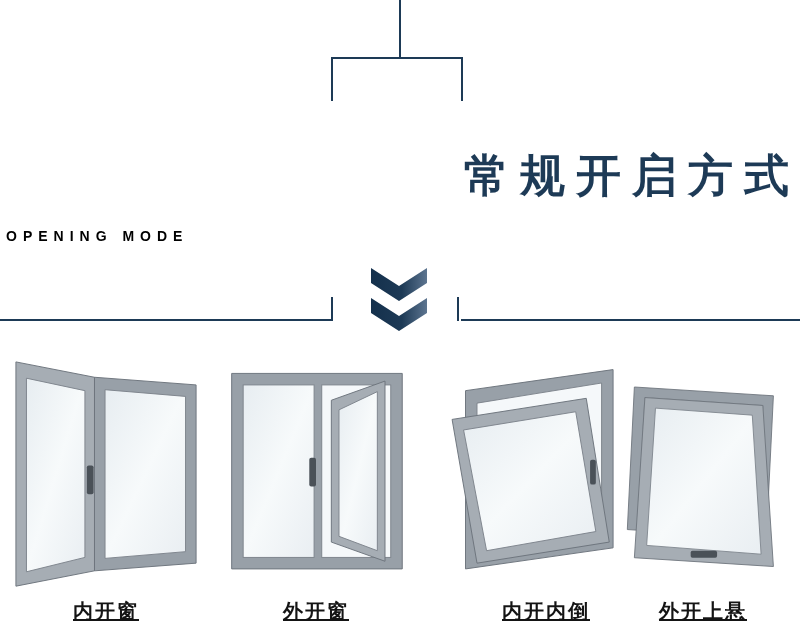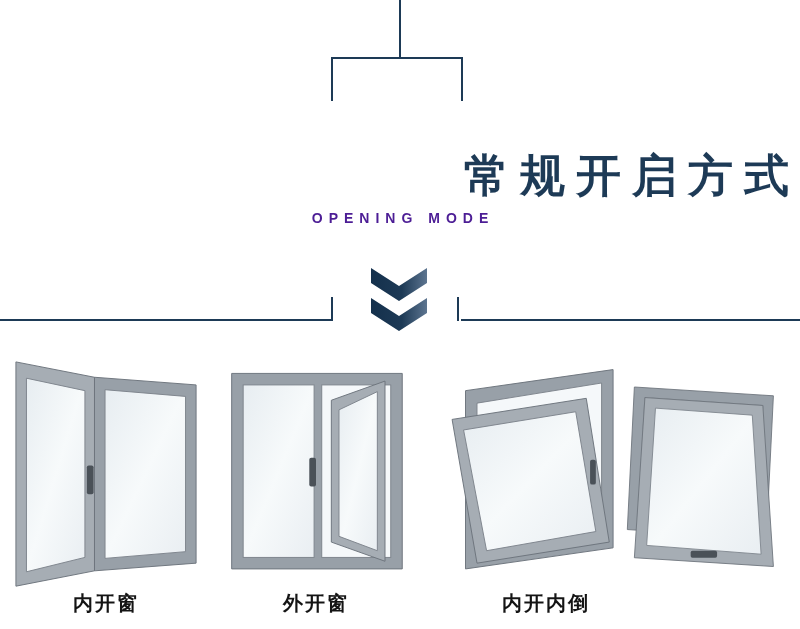--- a/index.html
+++ b/index.html
@@ -11,28 +11,28 @@
   .top-stem{position:absolute;left:399px;top:0;width:2px;height:57px;}
   .top-bracket{position:absolute;left:331px;top:57px;width:128px;height:42px;
     border:2px solid #1d3a56;border-bottom:none;}
   .line-left{position:absolute;left:0;top:319px;width:331px;height:2px;}
   .line-right{position:absolute;left:461px;top:319px;width:339px;height:2px;}
   .tick-left{position:absolute;left:331px;top:297px;width:2px;height:24px;}
   .tick-right{position:absolute;left:457px;top:297px;width:2px;height:24px;}
 
   .title{position:absolute;left:0;top:146px;width:100%;text-align:right;
     font-size:45px;font-weight:bold;color:#1d3a56;letter-spacing:11px;text-indent:11px;}
-  .subtitle{position:absolute;left:0;top:210px;width:100%;text-align:center;
-    font-size:14px;font-weight:600;color:#4c1d95;letter-spacing:6px;text-indent:6px;}
+  .subtitle{position:absolute;left:0;top:228px;width:100%;
+    font-size:14px;font-weight:600;color:#000000;letter-spacing:6px;text-indent:6px;}
 
   .chevrons{position:absolute;left:370px;top:268px;width:58px;height:68px;}
 
   .mode-col{position:absolute;top:360px;display:flex;flex-direction:column;align-items:center;}
   .mode-col svg{display:block;}
-  .mode-label{font-size:20px;font-weight:bold;color:#141414;letter-spacing:2px;}
+  .mode-label{margin-top:8px;font-size:20px;font-weight:bold;color:#141414;letter-spacing:2px;text-decoration:underline;}
   .col1{left:8px;width:196px;}
   .col2{left:218px;width:196px;}
   .col3{left:448px;width:196px;}
   .col4{left:614px;width:178px;}
 </style>
 </head>
 <body>
 
 <div class="page">
 
@@ -112,15 +112,16 @@
   <div class="mode-col col4">
     <svg width="176" height="230" viewBox="0 0 200 240">
 
       <polygon points="22,20 180,30 172,192 14,182" fill="#98a0a8" stroke="#6d747c" stroke-width="1"></polygon>
       <polygon points="34,32 168,41 161,180 26,171" fill="#f5f8fa" stroke="#7d848c" stroke-width="1"></polygon>
 
       <polygon points="34,32 168,41 180,224 22,214" fill="#a6adb4" stroke="#6d747c" stroke-width="1"></polygon>
       <polygon points="46,44 156,52 166,210 36,200" fill="url(#glassGrad)" stroke="#7d848c" stroke-width="1"></polygon>
       <rect x="86" y="206" width="30" height="8" rx="2" fill="#4a5158"></rect>
     </svg>
+    <div class="mode-label">外开上悬</div>
   </div>
 
 </div>
 
 </body></html>

